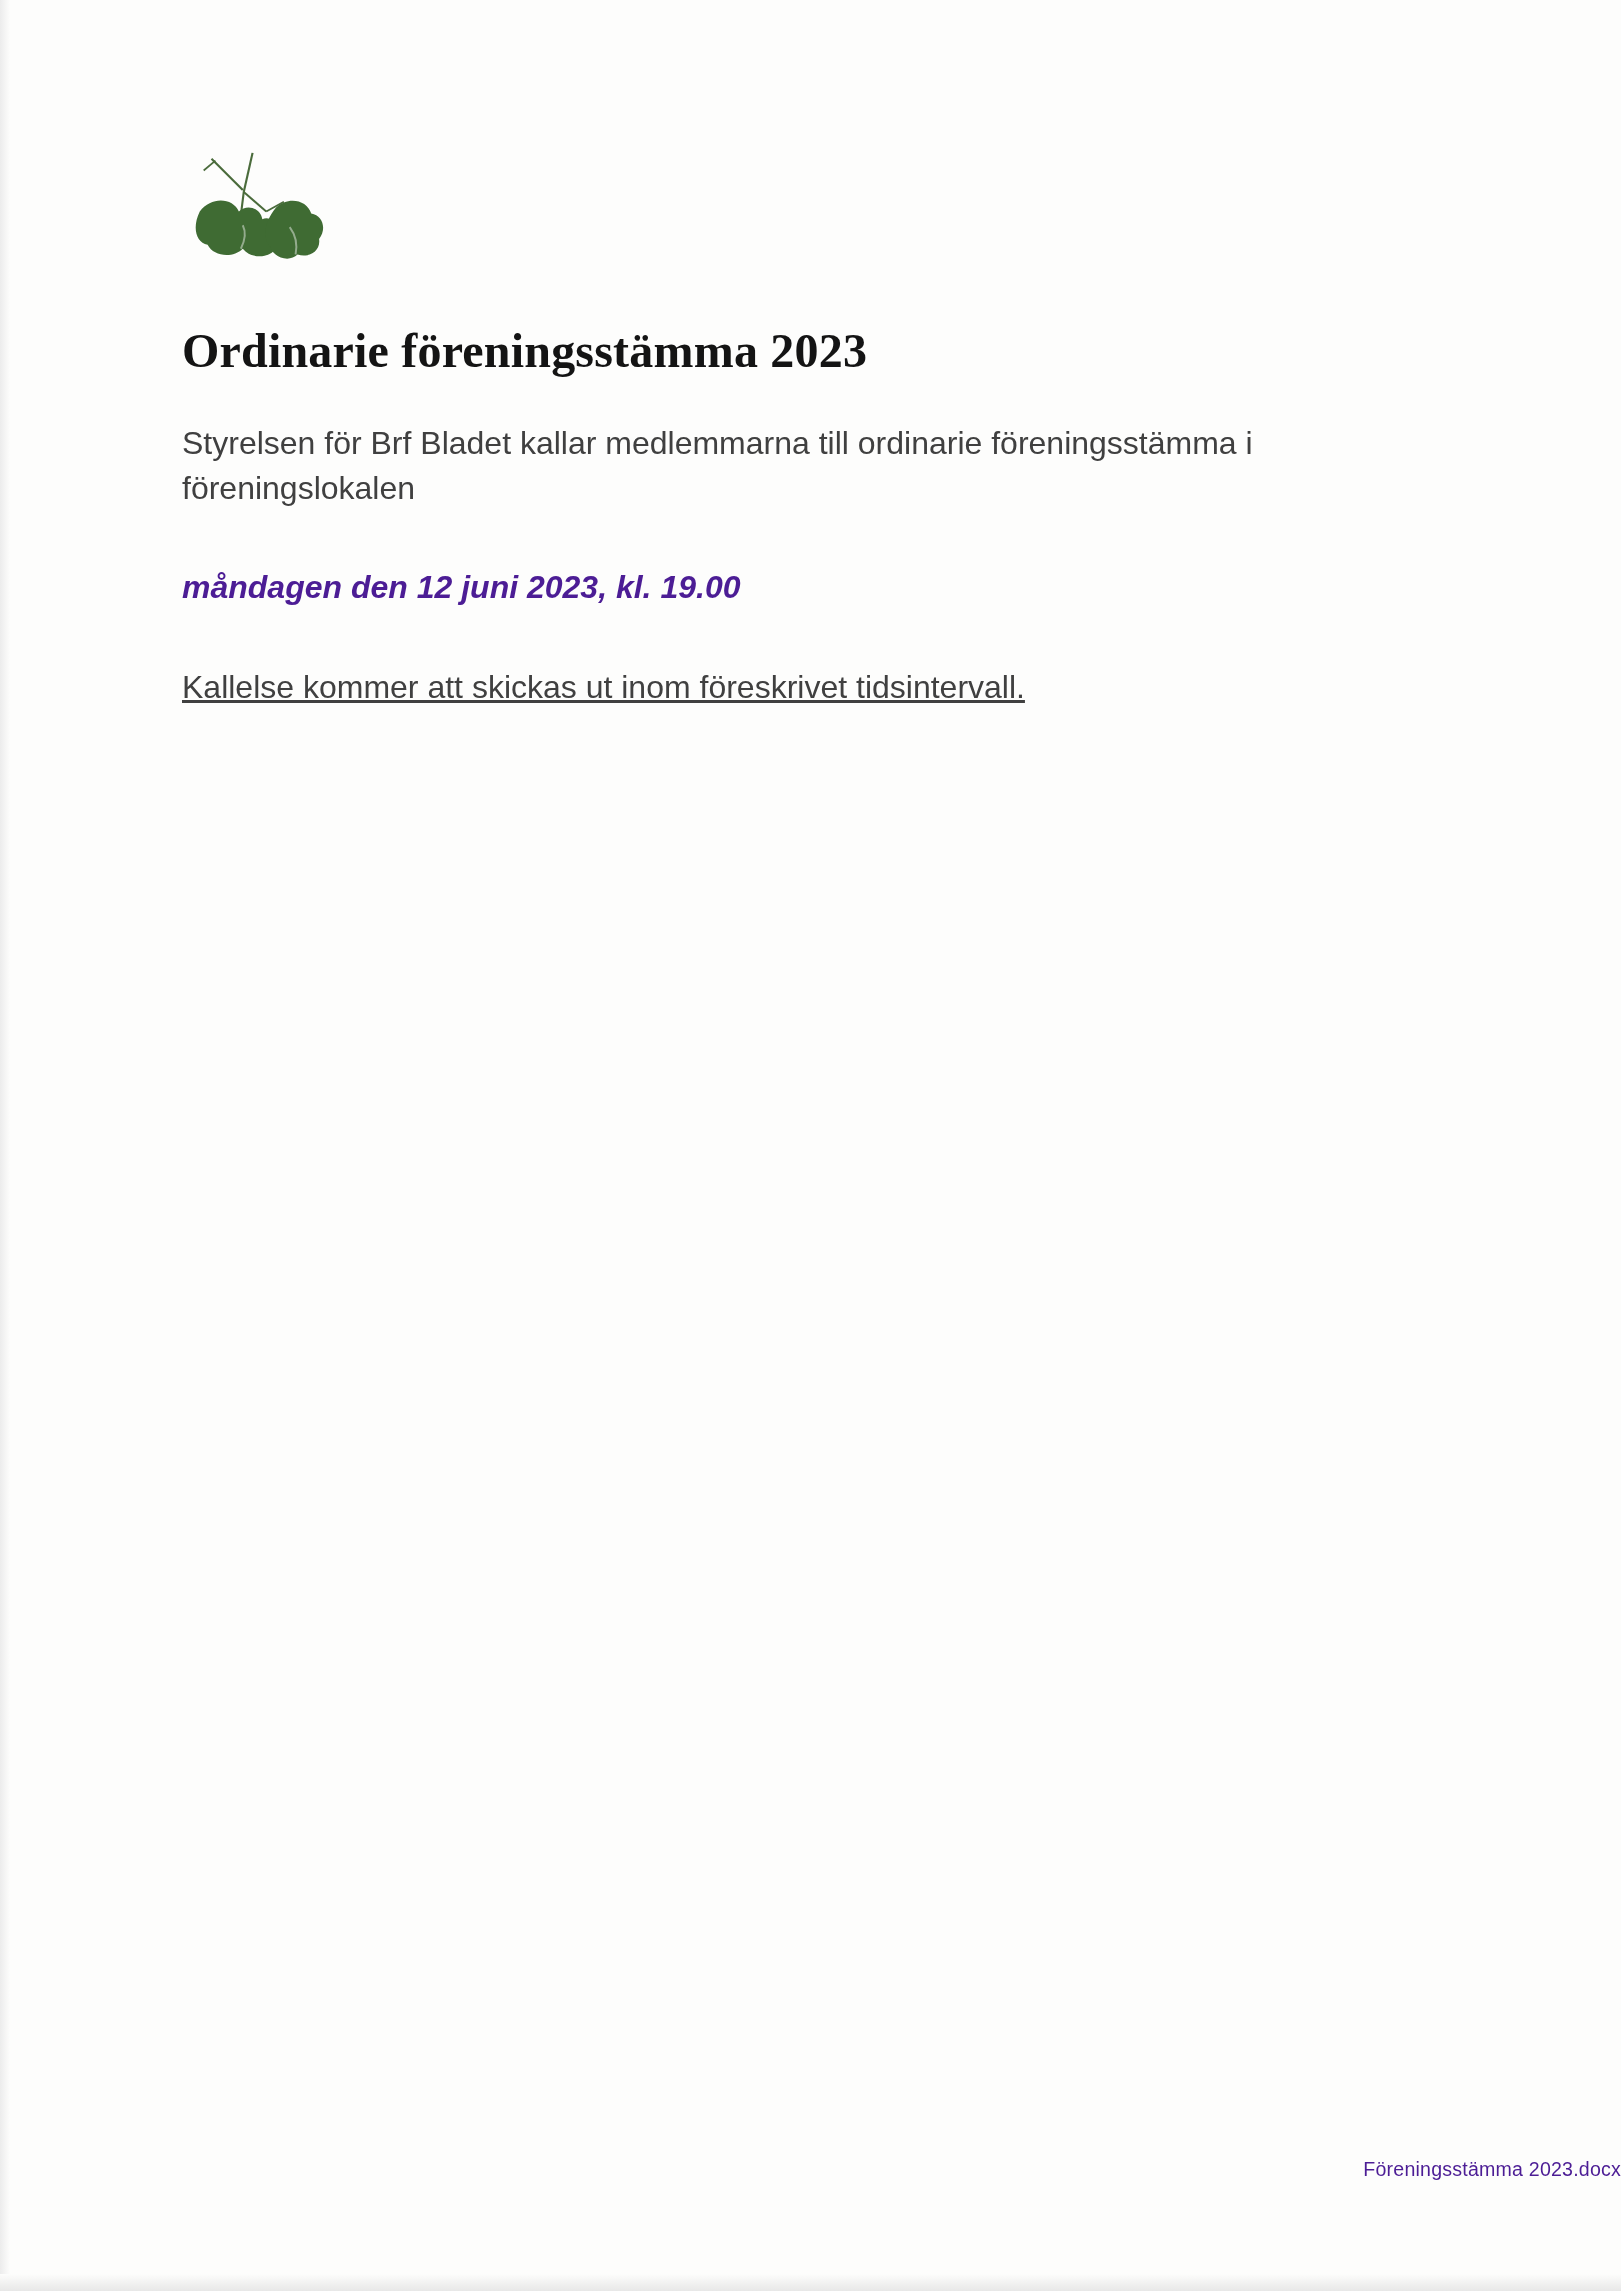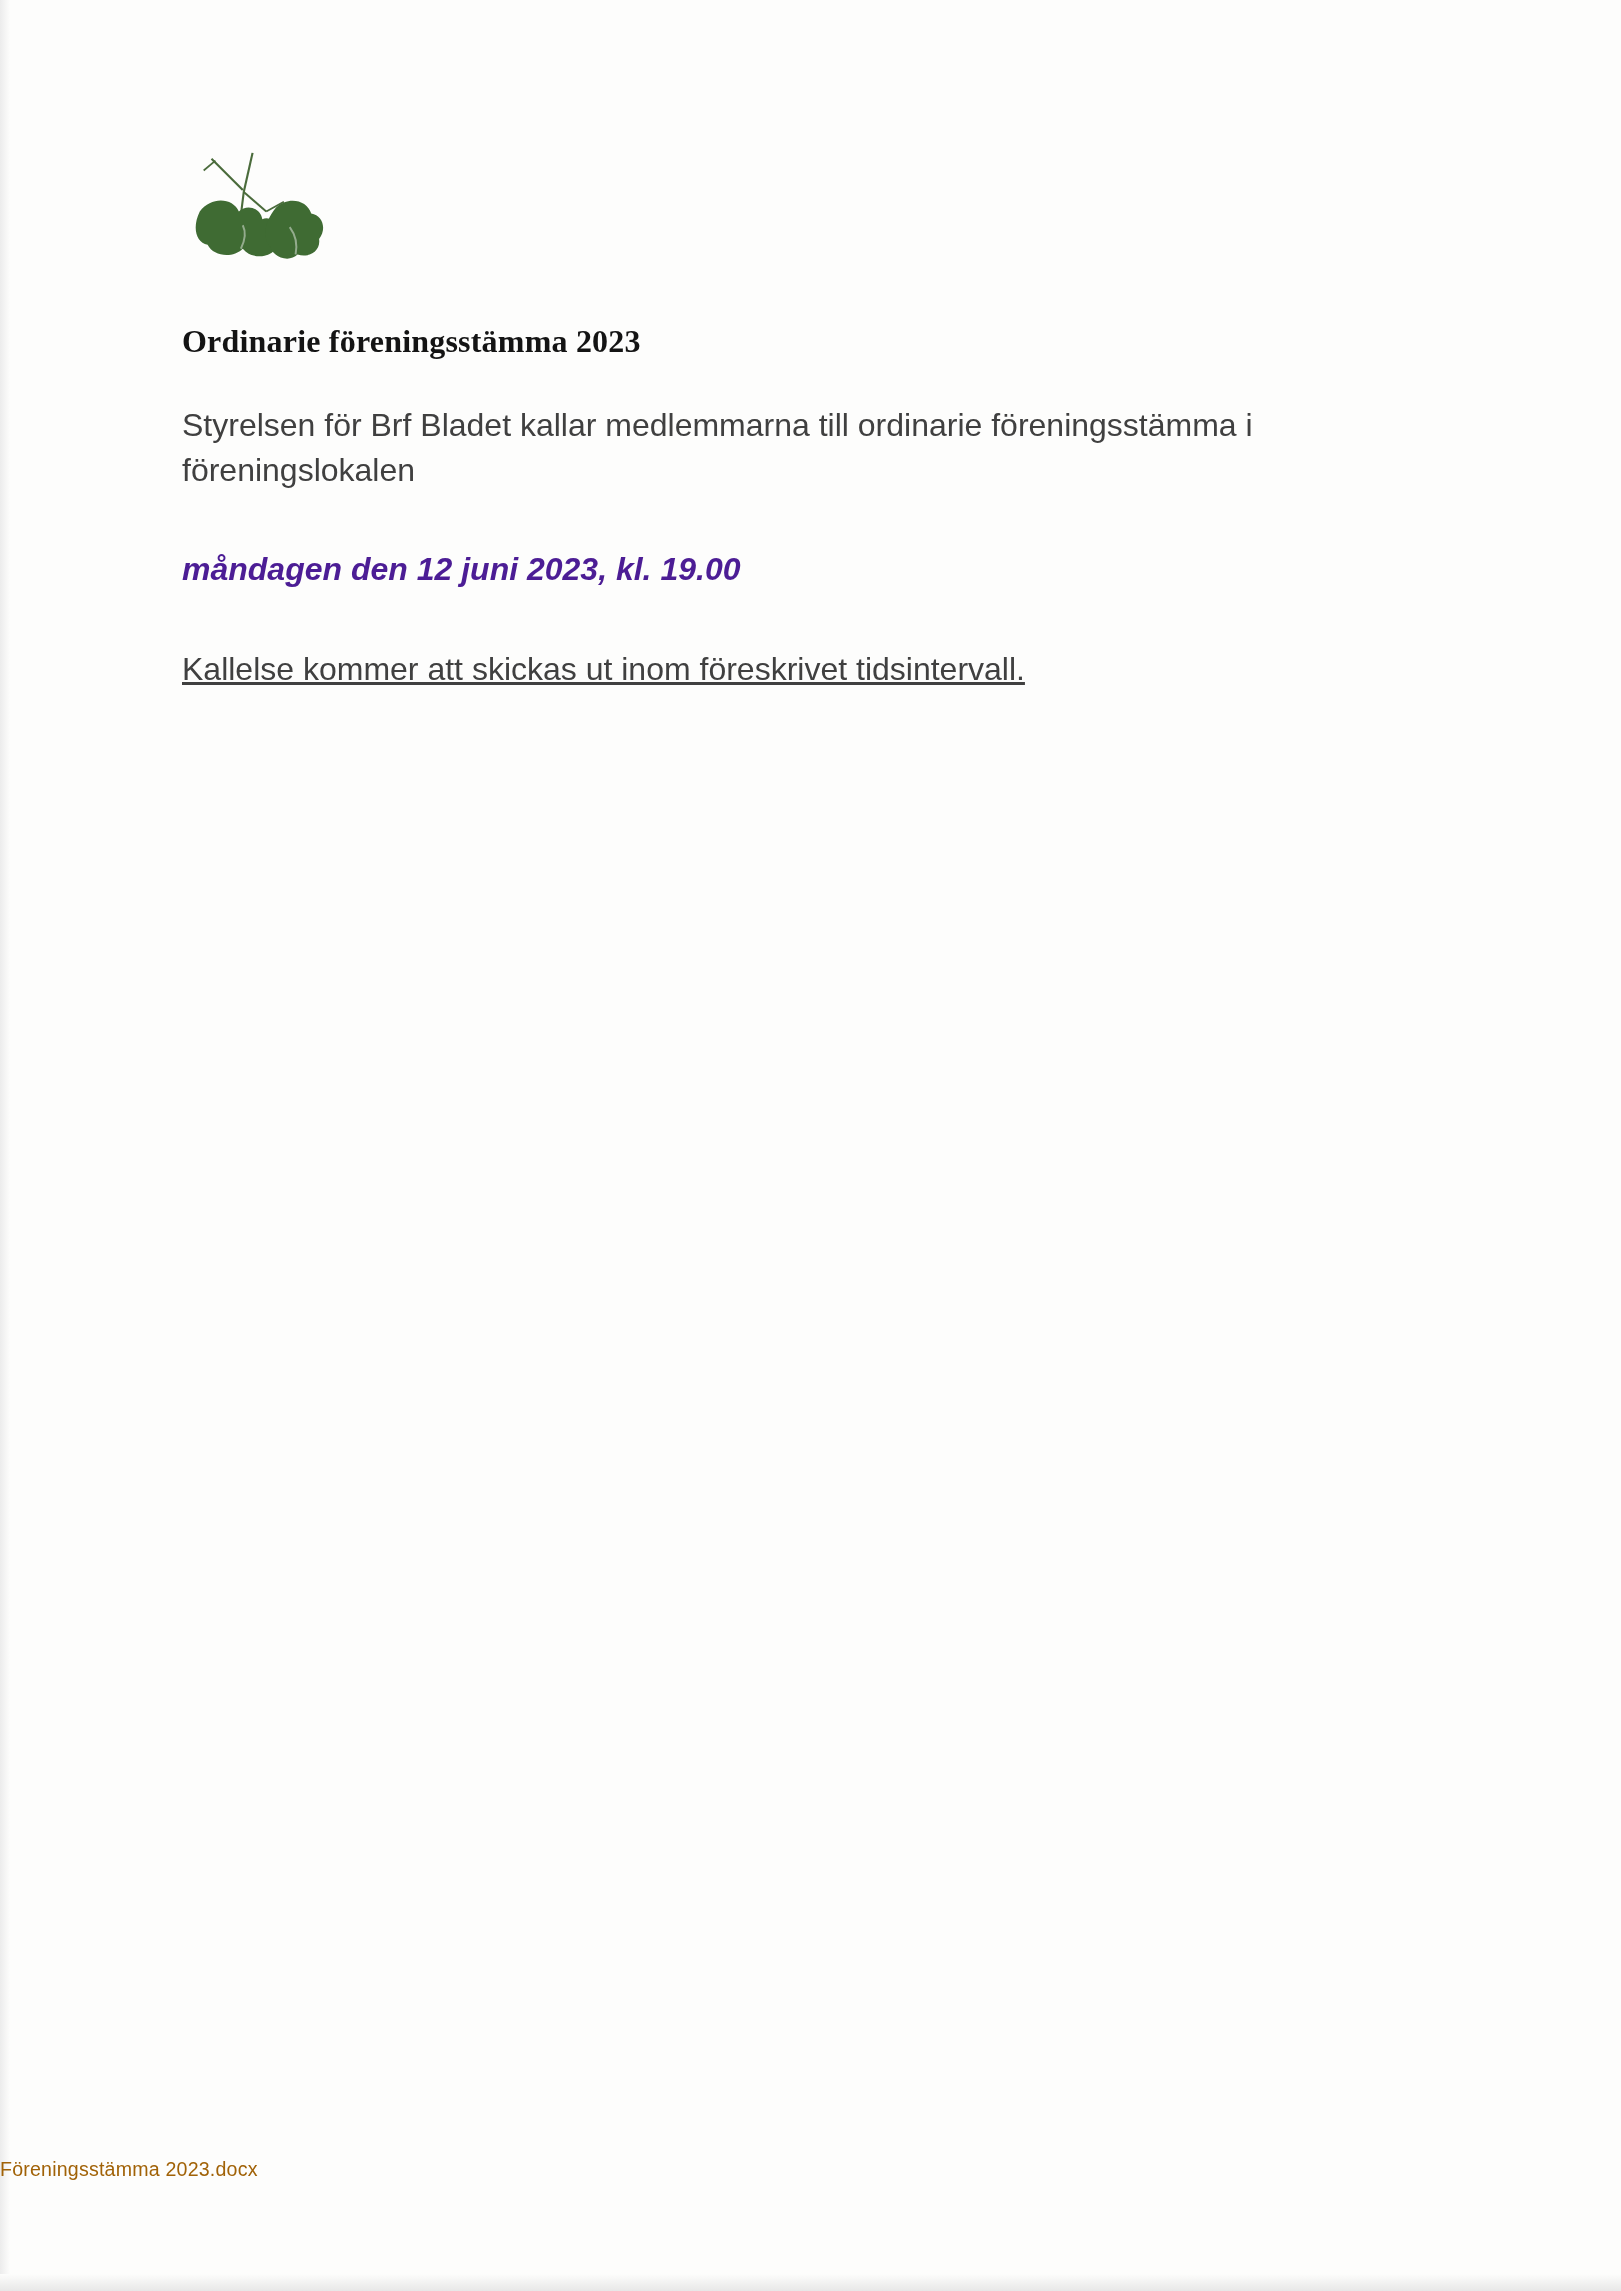--- a/index.html
+++ b/index.html
@@ -51,21 +51,21 @@
   .logo {
     position: relative;
     width: 147px;
     height: 132px;
     margin-bottom: 45px;
   }
 
   h1.title {
     font-family: "Liberation Serif", serif;
     font-weight: bold;
-    font-size: 32px;
+    font-size: 48px;
     letter-spacing: 0.2px;
     line-height: 1.12;
     margin: 0 0 43px 0;
     color: #141414;
   }
 
   p.para {
     font-family: "Liberation Sans", sans-serif;
     font-size: 32px;
     line-height: 1.42;
@@ -85,24 +85,24 @@
   p.closing {
     max-width: 1039px;
     text-decoration: underline;
   }
 
   .footer {
     position: absolute;
     left: 0;
     top: 2158px;
     width: 1621px;
-    text-align: left;
+    text-align: right;
     font-family: "Liberation Sans", sans-serif;
     font-size: 19.6px;
-    color: #a16207;
+    color: #4c1d95;
     letter-spacing: 0.2px;
   }
 </style>
 </head>
 <body>
 
 <div class="page">
 
   <div class="scan-edge-left"></div>
   <div class="scan-edge-bottom"></div>

